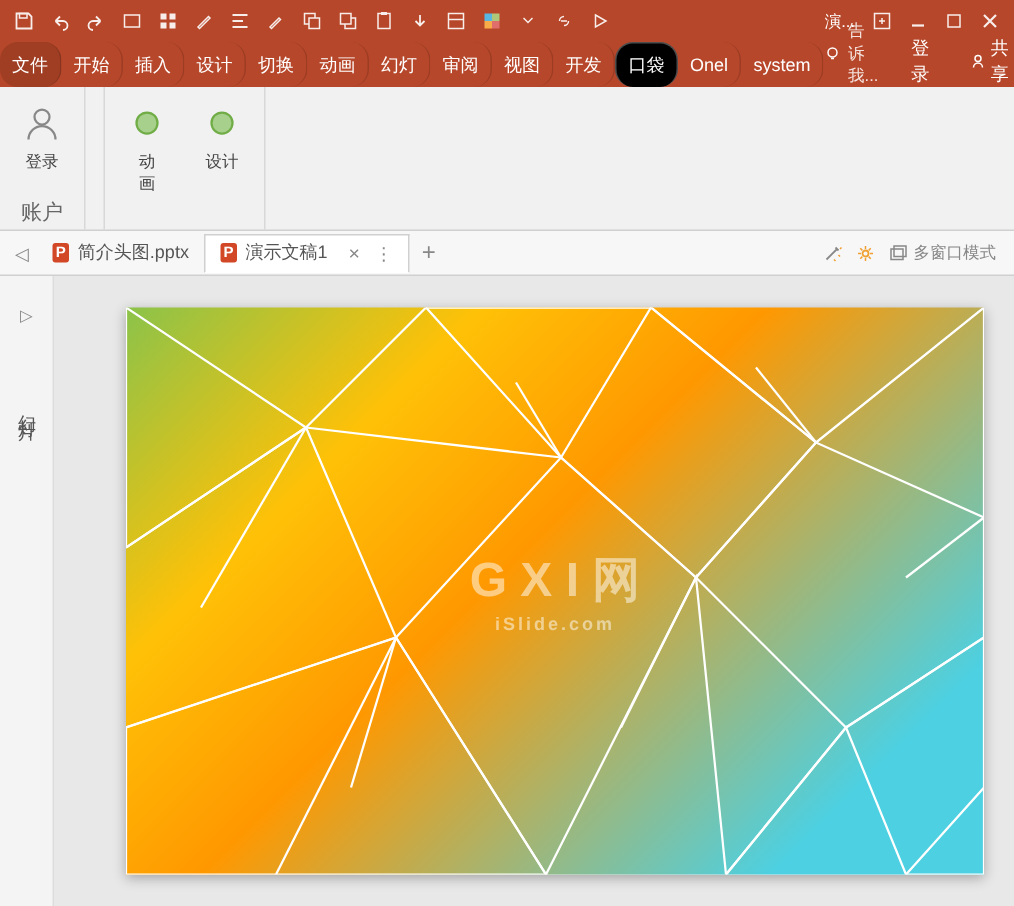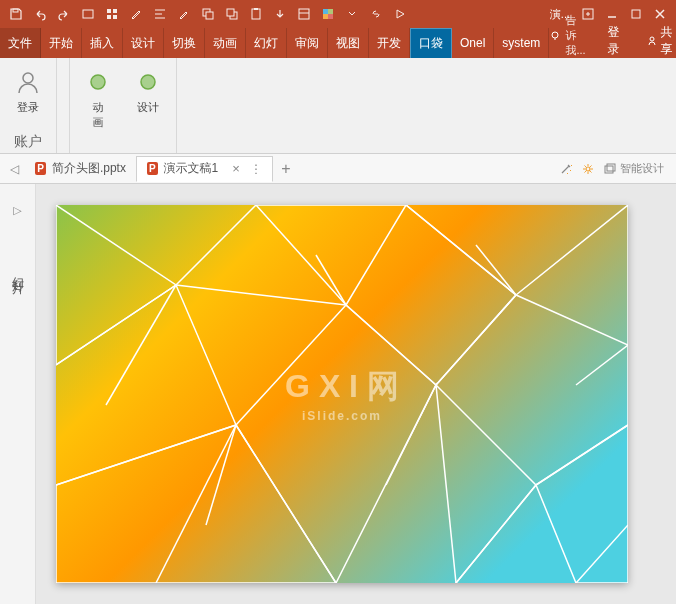--- a/index.html
+++ b/index.html
@@ -5,22 +5,22 @@
     * { margin: 0; padding: 0; box-sizing: border-box; font-family: "Microsoft YaHei", sans-serif; }
     body { width: 676px; height: 604px; background: #fff; overflow: hidden; }
     
     .titlebar { height: 28px; background: #b7472a; display: flex; align-items: center; padding: 0 4px; color: #fff; }
     .titlebar .qat-icon { width: 24px; height: 24px; display: flex; align-items: center; justify-content: center; cursor: pointer; opacity: 0.9; }
     .titlebar .spacer { flex: 1; }
     .titlebar .win-btn { width: 24px; height: 24px; display: flex; align-items: center; justify-content: center; cursor: pointer; font-size: 11px; opacity: 0.9; }
     .titlebar .title-text { font-size: 11px; margin: 0 6px; }
     
     .ribbon-tabs { height: 30px; background: #b7472a; display: flex; align-items: stretch; color: #fff; font-size: 12px; }
-    .ribbon-tab { padding: 0 8px; display: flex; align-items: center; cursor: pointer; border-right: 1px solid rgba(0,0,0,0.15); white-space: nowrap; }
-    .ribbon-tab.active { background: #0369a1; border: 1px solid rgba(255,255,255,0.3); border-bottom: none; }
+    .ribbon-tab { padding: 0 8px; display: flex; align-items: center; cursor: pointer; border-right: 1px solid rgba(0,0,0,0.15); white-space: nowrap; border-radius: 12px; }
+    .ribbon-tab.active { background: #000000; border: 1px solid rgba(255,255,255,0.3); border-bottom: none; }
     .ribbon-tab.file { background: #a03e24; }
     .ribbon-right { margin-left: auto; display: flex; align-items: flex-end; padding-right: 8px; gap: 18px; }
     .tell-me { display: flex; align-items: center; gap: 4px; color: rgba(255,255,255,0.85); font-size: 11px; cursor: text; }
     .share-btn, .login-link { display: flex; align-items: center; gap: 3px; font-size: 12px; cursor: pointer; padding: 0 4px; }
     
     .ribbon-content { height: 96px; background: #f1f1f1; border-bottom: 1px solid #d0d0d0; display: flex; }
     .ribbon-group { border-right: 1px solid #d8d8d8; padding: 4px 6px 2px; display: flex; flex-direction: column; justify-content: space-between; }
     .ribbon-group-items { display: flex; gap: 6px; justify-content: center; }
     .ribbon-group-label { font-size: 14px; color: #666; text-align: center; padding-top: 2px; }
     .ribbon-btn { display: flex; flex-direction: column; align-items: center; gap: 2px; padding: 4px 6px; cursor: pointer; font-size: 11px; color: #444; min-width: 40px; }
@@ -32,21 +32,21 @@
     .doc-tab .close { margin-left: 8px; color: #888; cursor: pointer; font-size: 13px; }
     .doc-tab .more { margin-left: 4px; color: #888; cursor: pointer; }
     .add-tab { width: 26px; height: 26px; display: flex; align-items: center; justify-content: center; cursor: pointer; color: #888; font-size: 16px; }
     .doc-tabs .spacer { flex: 1; }
     .doc-right-tools { display: flex; align-items: center; gap: 8px; padding-right: 8px; }
     .doc-right-tools .tool { cursor: pointer; color: #888; display: flex; align-items: center; gap: 3px; font-size: 11px; }
     
     .workspace { height: 420px; background: #e8e8e8; display: flex; position: relative; }
     .side-panel { width: 36px; background: #f4f4f4; border-right: 1px solid #ddd; display: flex; flex-direction: column; align-items: center; padding-top: 20px; }
     .side-text { writing-mode: vertical-rl; font-size: 12px; color: #555; letter-spacing: 3px; margin-top: 50px; }
-    .slide-area { flex: 1; display: flex; align-items: center; justify-content: flex-start; padding: 20px; }
+    .slide-area { flex: 1; display: flex; align-items: center; justify-content: flex-end; padding: 20px; }
     .slide { width: 572px; height: 378px; background: linear-gradient(135deg, #8bc34a 0%, #ffc107 25%, #ff9800 45%, #4dd0e1 85%); box-shadow: 0 2px 8px rgba(0,0,0,0.3); position: relative; }
     .watermark { position: absolute; top: 50%; left: 50%; transform: translate(-50%, -50%); color: rgba(255,255,255,0.5); font-size: 32px; font-weight: bold; text-align: center; }
     .watermark .sub { font-size: 12px; letter-spacing: 2px; }
     
     .pp-icon { font-size: 10px; background:#d24726; color:#fff; padding:1px 2px; border-radius:2px; font-weight:bold; }
     
     svg { display: block; }
   </style>
 </head>
 <body>
@@ -280,21 +280,21 @@
         <svg width="14" height="14" viewBox="0 0 14 14">
           <circle cx="7" cy="7" r="2" fill="none" stroke="#f0a030" stroke-width="1.2"></circle>
           <path d="M7 2v2M7 10v2M2 7h2M10 7h2M3.5 3.5l1.4 1.4M9.1 9.1l1.4 1.4M3.5 10.5l1.4-1.4M9.1 4.9l1.4-1.4" stroke="#f0a030"></path>
         </svg>
       </span>
     <span class="tool">
       <svg width="14" height="14" viewBox="0 0 14 14">
           <rect x="2" y="4" width="8" height="7" fill="none" stroke="#888"></rect>
           <rect x="4" y="2" width="8" height="7" fill="none" stroke="#888"></rect>
         </svg>
-      <span>智能设计</span>
+      <span>多窗口模式</span>
     </span>
   </div>
 </div>
 
 <div class="workspace">
   <div class="side-panel">
     <span style="color:#888;font-size:11px">▷</span>
     <div class="side-text">幻灯片</div>
   </div>
   <div class="slide-area">

